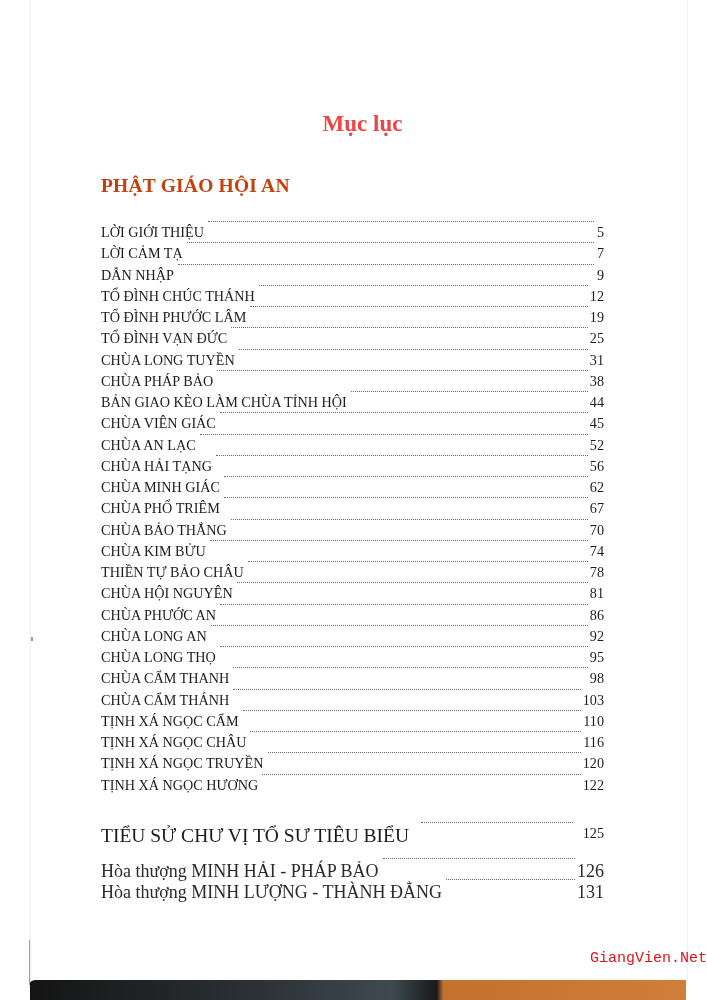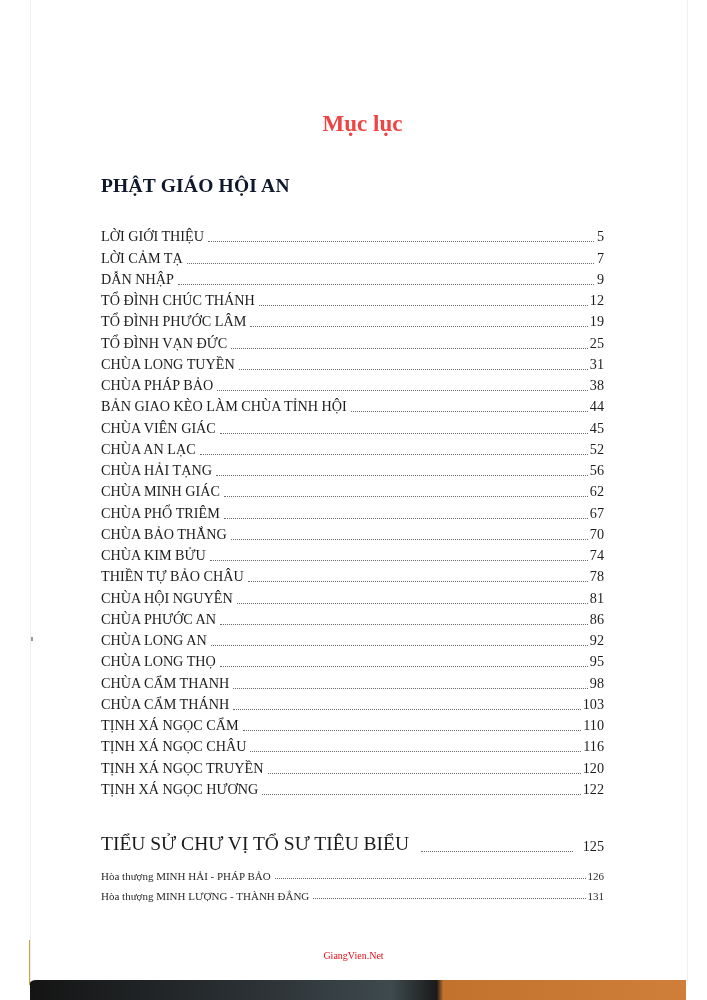--- a/index.html
+++ b/index.html
@@ -20,46 +20,46 @@
       background: #ffffff;
       border-left: 1px solid #f0eeea;
       border-right: 1px solid #f3f1ee;
     }
     .title {
       position: absolute; left: 0; top: 111px; width: 707px; text-align: center;
       font-size: 23px; font-weight: bold; color: #ef4444; margin-left: 9px;
     }
     .section-heading {
       position: absolute; left: 101px; top: 175px;
-      font-size: 19.5px; font-weight: bold; color: #0f172a; letter-spacing: 0.2px;
+      font-size: 19.5px; font-weight: bold; color: #c2410c; letter-spacing: 0.2px;
     }
     .toc {
       position: absolute; left: 101px; top: 224px; width: 503px;
     }
     .toc-row {
-      display: flex; align-items: flex-end; height: 21.25px;
+      display: flex; align-items: flex-start; height: 21.25px;
       font-size: 14.2px; color: #1c1c1c;
     }
     .toc-label { white-space: nowrap; padding-right: 2px; }
     .toc-leader {
       flex: 1; border-bottom: 1px dotted #6a6a6a; margin: 0 2px; transform: translateY(-3px);
     }
     .toc-page { white-space: nowrap; min-width: 8px; text-align: right; }
     .section2 {
       position: absolute; left: 101px; top: 825px; width: 503px;
     }
     .section2 .toc-row.heading {
       font-size: 19.5px; height: 30px; color: #1a1a1a; gap: 8px;
     }
     .section2 .toc-row.heading .toc-page { font-size: 14.2px; }
     .section2 .sub { margin-top: 6px; }
-    .section2 .sub .toc-row { font-size: 11px; height: 20.5px; color: #2a2a2a; }
+    .section2 .sub .toc-row { font-size: 18px; height: 20.5px; color: #2a2a2a; }
     .watermark {
-      position: absolute; left: 0; top: 950px; width: 707px; text-align: center;
-      font-family: Liberation Serif, serif; font-size: 10px; color: #e3121b;
+      position: absolute; left: 0; top: 950px; width: 707px; text-align: right;
+      font-family: Liberation Mono, monospace; font-size: 15px; color: #e3121b;
     }
     .bottom-bg {
       position: absolute; left: 30px; top: 980px; width: 656px; height: 20px;
       background: linear-gradient(90deg, #141414 0%, #2c3236 35%, #3e4a4e 55%, #1a1a1a 62%, #c2722d 63%, #d07e3a 100%);
       border-top-left-radius: 6px 3px;
     }
     .left-mark {
       position: absolute; left: 31px; top: 637px; width: 2px; height: 4px; background: #9a9a9a;
     }
     .left-edge {

